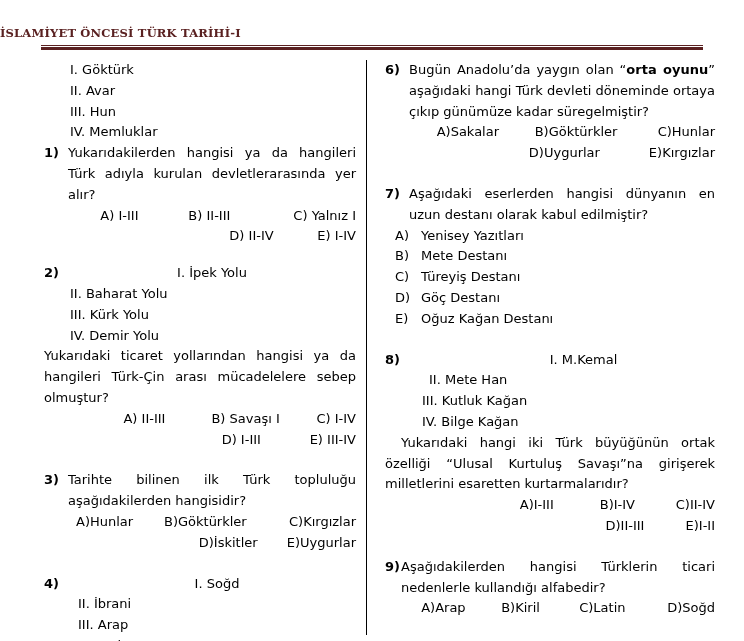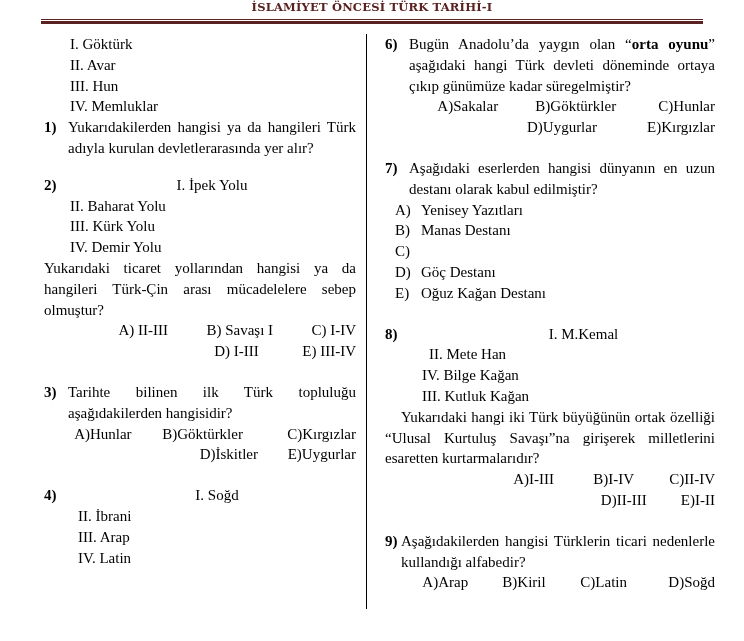--- a/index.html
+++ b/index.html
@@ -18,21 +18,22 @@
   .page {
     position: relative;
     width: 744px;
     height: 641px;
     box-sizing: border-box;
     overflow: hidden;
   }
 
   
   .header {
-    text-align: center;
+    padding-top: 26px;
+    text-align: left;
   }
   .header-title {
     font-family: "DejaVu Serif", "Liberation Serif", serif;
     font-weight: bold;
     font-size: 11.5px;
     letter-spacing: 0.2px;
     color: #5a2121;
     line-height: 14px;
     margin: 0;
   }
@@ -77,23 +78,22 @@
     left: 44px;
     width: 312px;
   }
   .col-right {
     left: 385px;
     width: 330px;
   }
 
   
   .q-block {
-    font-size: 15px;
+    font-size: 13px;
     line-height: 20.8px;
-    font-family: Liberation Serif, serif;
   }
   .q-spacer-md { height: 16px; }
   .q-spacer-lg { height: 20px; }
 
   
   .stem-list {
     list-style: none;
     margin: 0;
     padding: 0;
   }
@@ -182,20 +182,31 @@
         <ul class="stem-list stem-pad-left2">
           <li>I. Göktürk</li>
           <li>II. Avar</li>
           <li>III. Hun</li>
           <li>IV. Memluklar</li>
         </ul>
         <div class="q-row">
           <span class="q-num">1)</span>
           <span class="q-body q-text-just">Yukarıdakilerden hangisi ya da hangileri Türk adıyla kurulan devletlerarasında yer alır?</span>
         </div>
+        <div class="indent-28">
+          <div class="opt-row">
+            <span style="width:88px">A) I-III</span>
+            <span style="width:105px">B) II-III</span>
+            <span>C) Yalnız I</span>
+          </div>
+          <div class="opt-row">
+            <span style="width:88px">D) II-IV</span>
+            <span>E) I-IV</span>
+          </div>
+        </div>
       </div>
 
       <div class="q-spacer-md"></div>
 
       <div class="q-block">
         <div class="q-row">
           <span class="q-num">2)</span>
           <span class="q-body">I. İpek Yolu</span>
         </div>
         <ul class="stem-list stem-pad-left2">
@@ -280,24 +291,25 @@
           <span class="q-num">7)</span>
           <span class="q-body q-text-just">Aşağıdaki eserlerden hangisi dünyanın en uzun destanı olarak kabul edilmiştir?</span>
         </div>
         <ul class="opt-vlist">
           <li>
             <span class="ol">A)</span>
             <span>Yenisey Yazıtları</span>
           </li>
           <li>
             <span class="ol">B)</span>
-            <span>Manas Destanı</span>
+            <span>Mete Destanı</span>
           </li>
           <li>
             <span class="ol">C)</span>
+            <span>Türeyiş Destanı</span>
           </li>
           <li>
             <span class="ol">D)</span>
             <span>Göç Destanı</span>
           </li>
           <li>
             <span class="ol">E)</span>
             <span>Oğuz Kağan Destanı</span>
           </li>
         </ul>
@@ -305,22 +317,22 @@
 
       <div class="q-spacer-lg"></div>
 
       <div class="q-block">
         <div class="q-row">
           <span class="q-num">8)</span>
           <span class="q-body indent-16">I. M.Kemal</span>
         </div>
         <ul class="stem-list" style="padding-left:44px">
           <li>II. Mete Han</li>
+          <li style="margin-left:-7px">III. Kutluk Kağan</li>
           <li style="margin-left:-7px">IV. Bilge Kağan</li>
-          <li style="margin-left:-7px">III. Kutluk Kağan</li>
         </ul>
         <div class="q-text-just-full" style="text-indent:16px">Yukarıdaki hangi iki Türk büyüğünün ortak özelliği “Ulusal Kurtuluş Savaşı”na girişerek milletlerini esaretten kurtarmalarıdır?</div>
         <div class="indent-10">
           <div class="opt-row">
             <span style="width:80px">A)I-III</span>
             <span style="width:76px">B)I-IV</span>
             <span>C)II-IV</span>
           </div>
           <div class="opt-row">
             <span style="width:80px">D)II-III</span>

